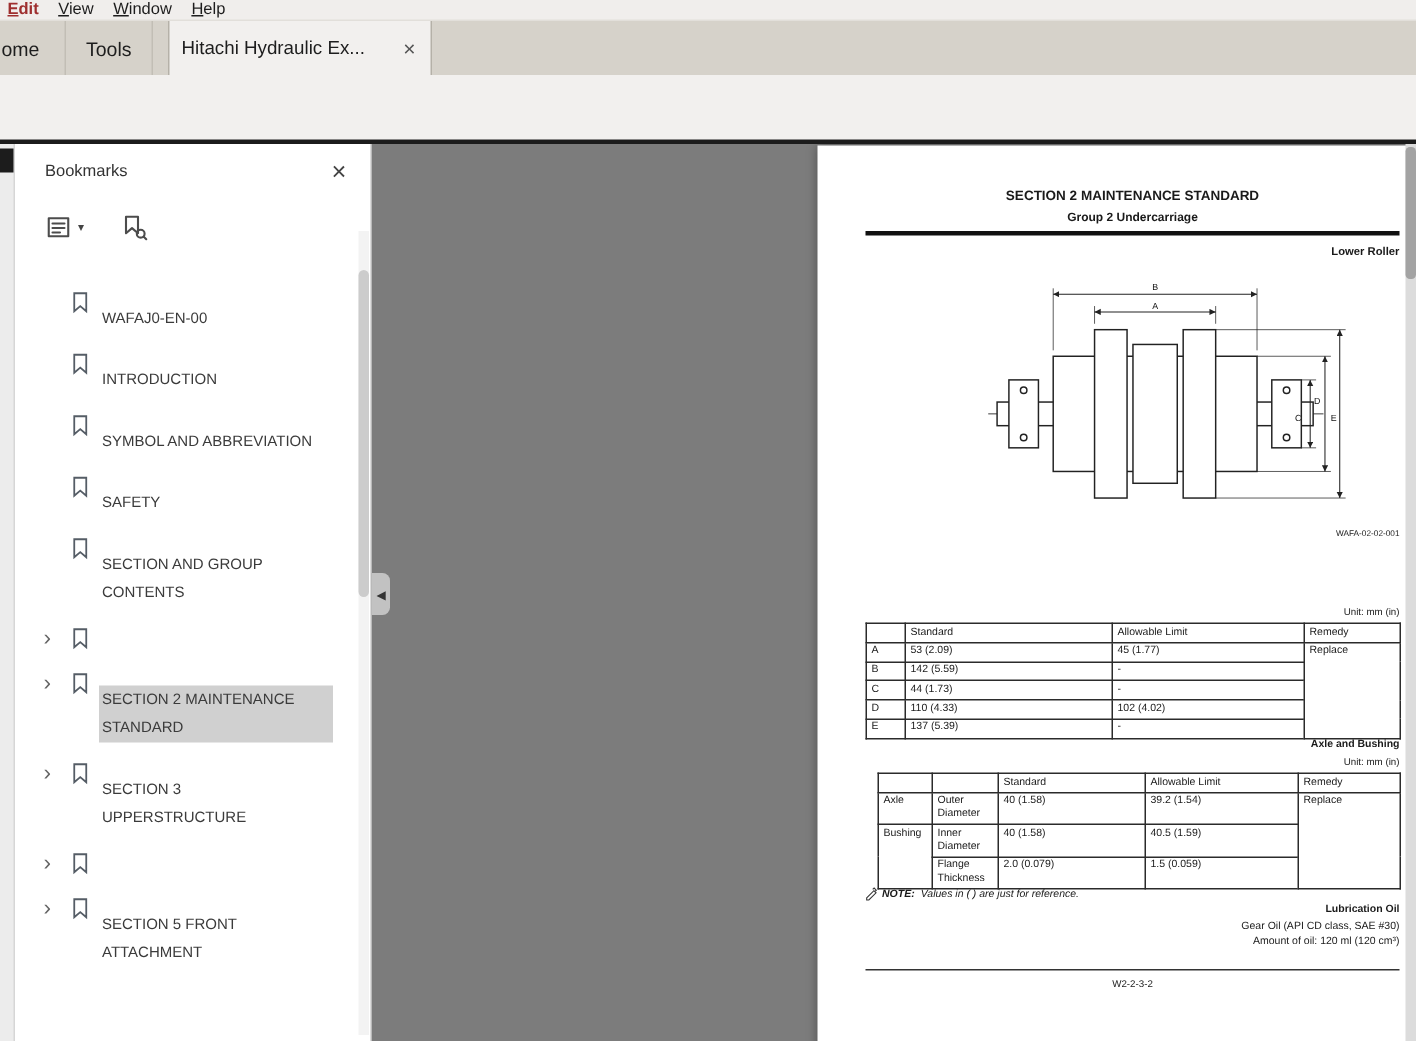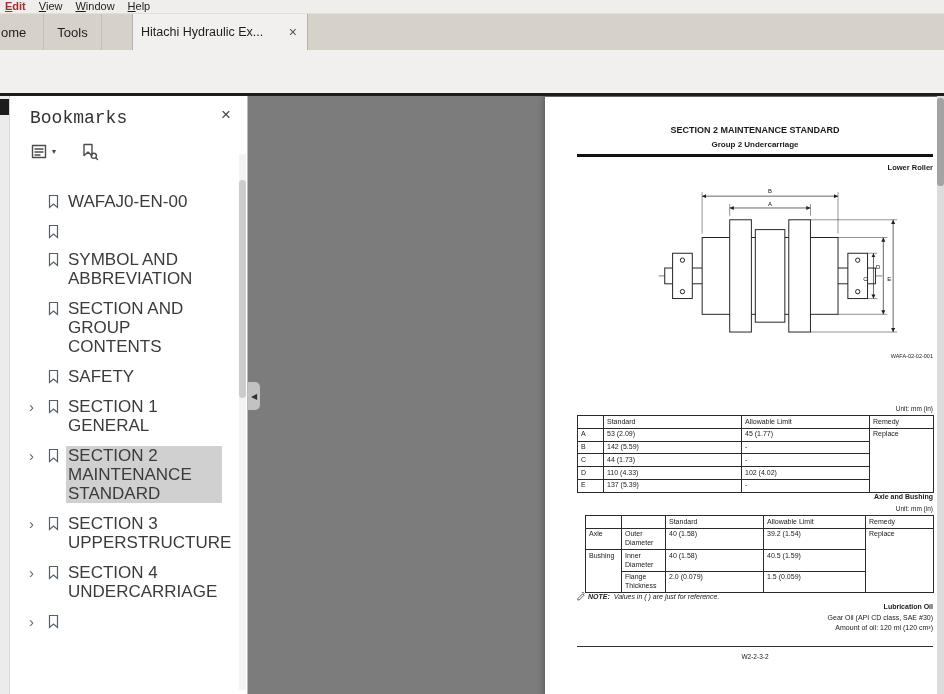--- a/index.html
+++ b/index.html
@@ -15,21 +15,21 @@
   .menu-item::first-letter { text-decoration: underline; }
   .menu-item.menu-red { color:#9e2f2f; font-weight:bold; }
 
   
   .tabbar { position:absolute; left:0; top:14px; width:100%; height:36px;
     background:#d6d2ca;text-align:right; }
   .tab { position:absolute; top:0; height:36px; display:flex; align-items:center;
     font-size:13px; color:#1d1d1d; }
   .tab-home { left:0; width:44px; padding-left:1px; border-right:1px solid #c2beb5; }
   .tab-tools { left:44px; width:58px; justify-content:center; border-right:1px solid #c2beb5; }
-  .tab-doc { left:132px; width:176px; background:#f2f0ee;
+  .tab-doc { left:112px; width:176px; background:#f2f0ee;
     border-left:1px solid #b5b1a8; border-right:1px solid #b5b1a8;
     padding:0 8px; font-size:12.5px; justify-content:space-between; }
   .tab-close { font-size:14px; color:#555; padding:0 2px; line-height:14px; }
 
   
   .toolbar { position:absolute; left:0; top:50px; width:100%; height:46px;
     background:#f2f0ee; border-bottom:3px solid #1c1c1c; }
   .ti { position:absolute; top:61px; width:22px; height:22px; display:flex;
     align-items:center; justify-content:center; }
   .ti svg { display:block; }
@@ -46,33 +46,33 @@
   .ti-caret { position:absolute; font-size:8px; color:#444; top:68px; }
 
   
   .navstrip { position:absolute; left:0; top:96px; bottom:0; width:10px;
     background:#ececec; border-right:1px solid #d6d6d6; }
   .navbtn { position:absolute; left:0; top:3px; width:9px; height:16px; background:#1c1c1c; }
 
   .panel { position:absolute; left:10px; top:96px; bottom:0; width:238px;
     background:#ffffff; border-right:1px solid #b9b9b9; overflow:hidden; }
   .panel-header { position:absolute; left:0; top:0; width:100%; height:40px; }
-  .panel-title { position:absolute; left:20px; top:12px; font-size:18px; color:#333;font-family:Liberation Mono, monospace; }
+  .panel-title { position:absolute; left:20px; top:12px; font-size:11px; color:#333; }
   .panel-close { position:absolute; right:16px; top:9px; font-size:17px; color:#444;
     line-height:20px; }
   .panel-tools { position:absolute; left:0; top:44px; width:100%; height:34px; }
   .pt-btn { position:absolute; top:2px; display:flex; align-items:center; }
   .pt-options { left:20px; }
   .pt-bmset { left:70px; }
 
   .bm-list { position:absolute; left:0; top:96px; width:100%; }
   .bm-item { display:flex; align-items:flex-start; padding-left:17px; margin-bottom:11px; }
   .bm-chev { width:20px; font-size:15px; color:#666; line-height:19px; padding-left:2px; }
   .bm-flag { margin-top:2px; margin-right:6px; flex:0 0 auto; }
-  .bm-label { width:156px; font-size:17px; line-height:19px; color:#3b3b3b; padding:0 6px 0 2px; }
+  .bm-label { width:156px; font-size:10px; line-height:19px; color:#3b3b3b; padding:0 6px 0 2px;margin-top:11px; }
   .bm-label.sel { background:#d0d0d0; }
 
   .panel-scroll { position:absolute; right:1px; top:58px; bottom:4px; width:7px;
     background:#f3f3f3; }
   .panel-scroll .thumb { position:absolute; left:0; top:26px; width:7px; height:218px;
     background:#cccccc; border-radius:4px; }
 
   .docarea { position:absolute; left:248px; top:96px; right:0; bottom:0;
     background:#7c7c7c; overflow:hidden; }
   .collapse-handle { position:absolute; left:0; top:286px; width:12px; height:28px;
@@ -262,52 +262,52 @@
           <path d="M2.5 1.5 h8 v12 l-4 -3.4 -4 3.4 z" fill="none" stroke="#555d66" stroke-width="1.2"></path>
           </svg>
         <span class="bm-label">WAFAJ0-EN-00</span>
       </div>
 
       <div class="bm-item">
         <span class="bm-chev"></span>
         <svg class="bm-flag" width="13" height="15" viewBox="0 0 13 15">
           <path d="M2.5 1.5 h8 v12 l-4 -3.4 -4 3.4 z" fill="none" stroke="#555d66" stroke-width="1.2"></path>
           </svg>
+        <span class="bm-label">INTRODUCTION</span>
       </div>
 
       <div class="bm-item">
         <span class="bm-chev"></span>
         <svg class="bm-flag" width="13" height="15" viewBox="0 0 13 15">
           <path d="M2.5 1.5 h8 v12 l-4 -3.4 -4 3.4 z" fill="none" stroke="#555d66" stroke-width="1.2"></path>
           </svg>
         <span class="bm-label">SYMBOL AND ABBREVIATION</span>
       </div>
 
       <div class="bm-item">
         <span class="bm-chev"></span>
         <svg class="bm-flag" width="13" height="15" viewBox="0 0 13 15">
           <path d="M2.5 1.5 h8 v12 l-4 -3.4 -4 3.4 z" fill="none" stroke="#555d66" stroke-width="1.2"></path>
           </svg>
+        <span class="bm-label">SAFETY</span>
+      </div>
+
+      <div class="bm-item">
+        <span class="bm-chev"></span>
+        <svg class="bm-flag" width="13" height="15" viewBox="0 0 13 15">
+          <path d="M2.5 1.5 h8 v12 l-4 -3.4 -4 3.4 z" fill="none" stroke="#555d66" stroke-width="1.2"></path>
+          </svg>
         <span class="bm-label">SECTION AND GROUP CONTENTS</span>
       </div>
 
       <div class="bm-item">
-        <span class="bm-chev"></span>
-        <svg class="bm-flag" width="13" height="15" viewBox="0 0 13 15">
-          <path d="M2.5 1.5 h8 v12 l-4 -3.4 -4 3.4 z" fill="none" stroke="#555d66" stroke-width="1.2"></path>
-          </svg>
-        <span class="bm-label">SAFETY</span>
-      </div>
-
-      <div class="bm-item">
         <span class="bm-chev">›</span>
         <svg class="bm-flag" width="13" height="15" viewBox="0 0 13 15">
           <path d="M2.5 1.5 h8 v12 l-4 -3.4 -4 3.4 z" fill="none" stroke="#555d66" stroke-width="1.2"></path>
           </svg>
-        <span class="bm-label">SECTION 1 GENERAL</span>
       </div>
 
       <div class="bm-item">
         <span class="bm-chev">›</span>
         <svg class="bm-flag" width="13" height="15" viewBox="0 0 13 15">
           <path d="M2.5 1.5 h8 v12 l-4 -3.4 -4 3.4 z" fill="none" stroke="#555d66" stroke-width="1.2"></path>
           </svg>
         <span class="bm-label sel">SECTION 2 MAINTENANCE STANDARD</span>
       </div>
 
@@ -317,28 +317,28 @@
           <path d="M2.5 1.5 h8 v12 l-4 -3.4 -4 3.4 z" fill="none" stroke="#555d66" stroke-width="1.2"></path>
           </svg>
         <span class="bm-label">SECTION 3 UPPERSTRUCTURE</span>
       </div>
 
       <div class="bm-item">
         <span class="bm-chev">›</span>
         <svg class="bm-flag" width="13" height="15" viewBox="0 0 13 15">
           <path d="M2.5 1.5 h8 v12 l-4 -3.4 -4 3.4 z" fill="none" stroke="#555d66" stroke-width="1.2"></path>
           </svg>
-        <span class="bm-label">SECTION 4 UNDERCARRIAGE</span>
       </div>
 
       <div class="bm-item">
         <span class="bm-chev">›</span>
         <svg class="bm-flag" width="13" height="15" viewBox="0 0 13 15">
           <path d="M2.5 1.5 h8 v12 l-4 -3.4 -4 3.4 z" fill="none" stroke="#555d66" stroke-width="1.2"></path>
           </svg>
+        <span class="bm-label">SECTION 5 FRONT ATTACHMENT</span>
       </div>
 
 
     </div>
 
     <div class="panel-scroll">
       <div class="thumb"></div>
     </div>
   </div>
 

